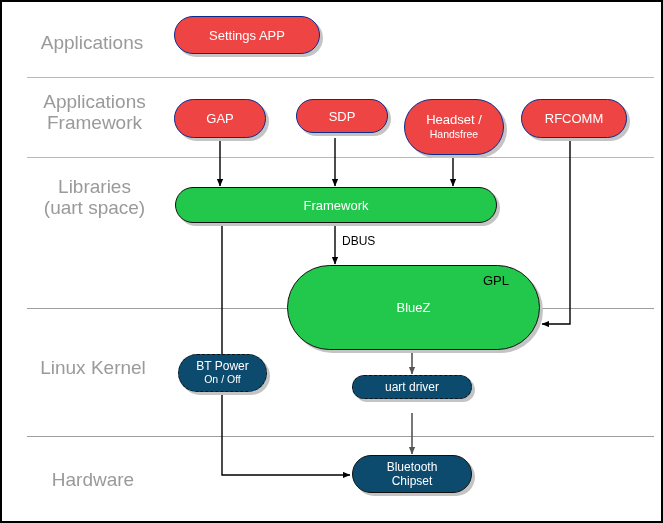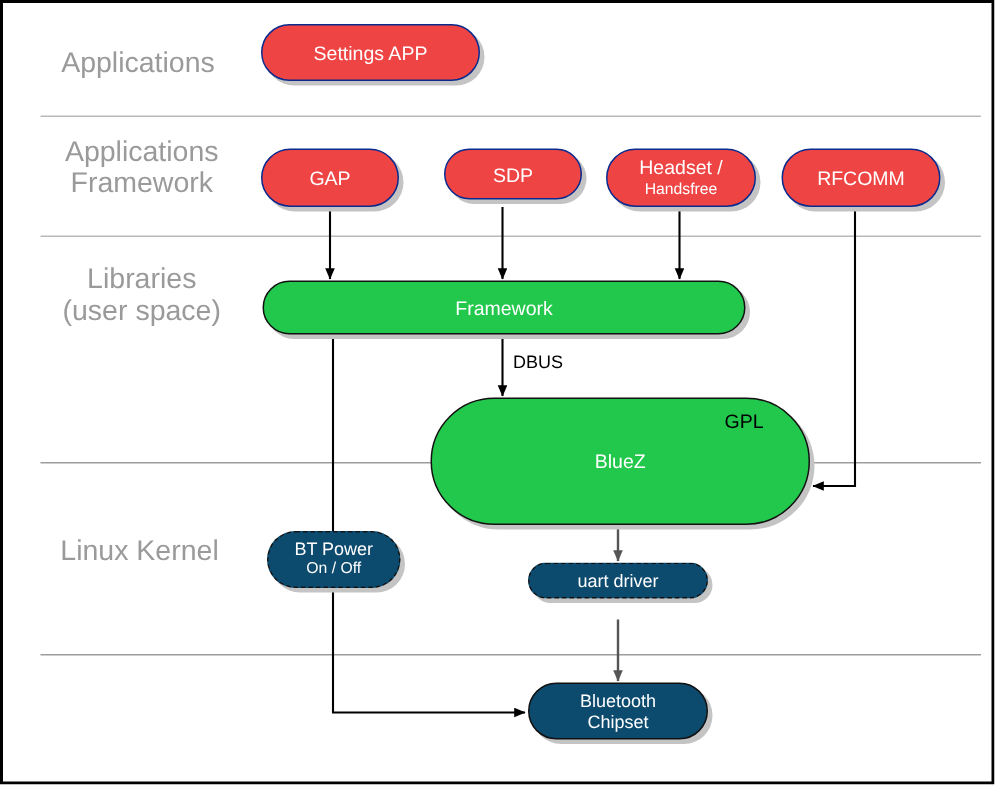--- a/index.html
+++ b/index.html
@@ -87,24 +87,25 @@
   <div class="divider" style="left:25px;top:155px;width:627px;"></div>
   <div class="divider thin" style="left:25px;top:306px;width:627px;"></div>
   <div class="divider thin" style="left:25px;top:434px;width:627px;"></div>
 
   <div class="layer-label" style="left:10px;top:30px;width:160px;">Applications</div>
 
   <div class="layer-label" style="left:10px;top:89px;width:165px;">Applications
 Framework</div>
 
   <div class="layer-label" style="left:10px;top:174px;width:165px;">Libraries
-(user space)</div>
+(uart space)</div>
 
   <div class="layer-label" style="left:6px;top:355px;width:170px;">Linux Kernel</div>
 
+  <div class="layer-label" style="left:6px;top:467px;width:170px;">Hardware</div>
 
   <svg id="wires" viewBox="0 0 663 523" xmlns="http://www.w3.org/2000/svg">
     <defs>
       <marker id="ah" markerWidth="9" markerHeight="9" refX="7.2" refY="3.2" orient="auto" markerUnits="userSpaceOnUse">
         <path d="M0,0 L7.6,3.2 L0,6.4 z" fill="#000000"></path>
       </marker>
       <marker id="ahg" markerWidth="9" markerHeight="9" refX="7.2" refY="3.2" orient="auto" markerUnits="userSpaceOnUse">
         <path d="M0,0 L7.6,3.2 L0,6.4 z" fill="#555555"></path>
       </marker>
     </defs>
@@ -132,21 +133,21 @@
 
 
   <div class="node blue" style="left:172px;top:97px;width:92px;height:39px;">
     <span class="l1">GAP</span>
   </div>
 
   <div class="node blue" style="left:294px;top:97px;width:92px;height:34px;">
     <span class="l1">SDP</span>
   </div>
 
-  <div class="node blue" style="left:402px;top:97px;width:100px;height:39px;line-height:14px;">
+  <div class="node blue" style="left:402px;top:97px;width:100px;height:56px;line-height:14px;">
     <span class="l1">Headset /</span>
     <span class="l2 small">Handsfree</span>
   </div>
 
   <div class="node blue" style="left:519px;top:97px;width:106px;height:39px;">
     <span class="l1">RFCOMM</span>
   </div>
 
   <div class="node green" style="left:173px;top:185px;width:322px;height:36px;">
     <span class="l1">Framework</span>

